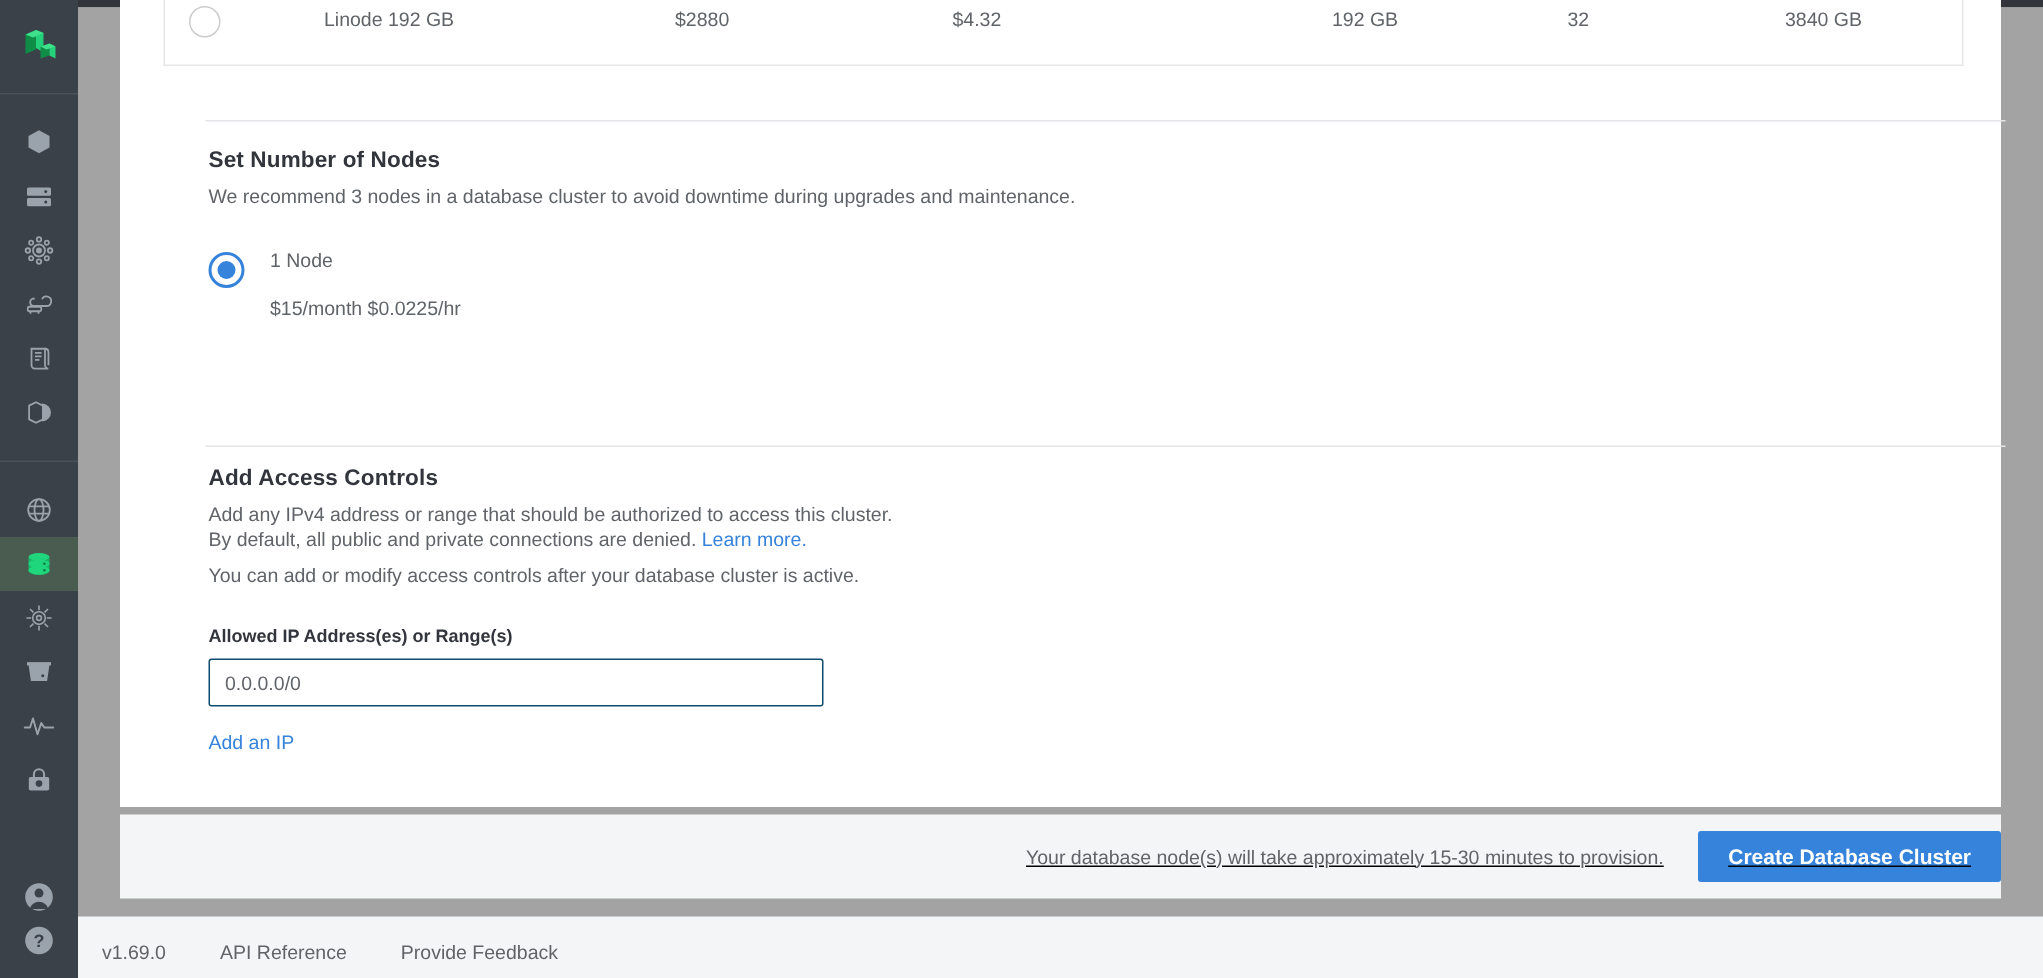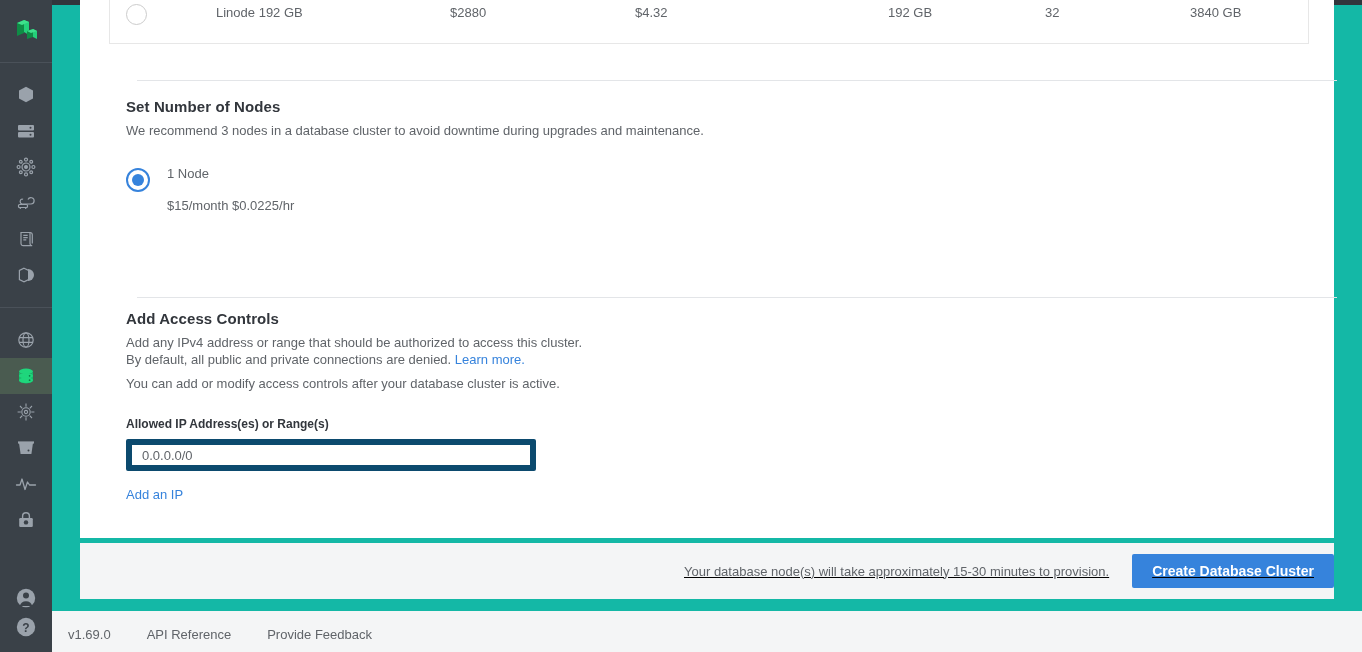--- a/index.html
+++ b/index.html
@@ -36,21 +36,21 @@
   }
   .sb-item.active { background: #4a5b50; color: #17cf73; }
   .sb-item svg { display: block; }
   .sb-spacer { flex: 1 1 auto; }
   .sb-bottom { padding-bottom: 14px; }
 
   
   .main {
     position: absolute; left: 52px; top: 5px;
     width: 1310px; height: 647px;
-    background: #14b8a6;
+    background: #a3a3a3;
   }
 
   
   .card {
     position: absolute; left: 28px; top: -5px;
     width: 1254px; height: 538px;
     background: #ffffff;
   }
 
   
@@ -84,21 +84,21 @@
 
   
   .divider {
     position: absolute; left: 57px; width: 1200px; height: 1px;
     background: #e3e5e8;
   }
   .div-1 { top: 80px; }
   .div-2 { top: 297px; }
 
   
-  .section { position: absolute; left: 46px; }
+  .section { position: absolute; left: 59px; }
   h2.sec-title {
     font-size: 15px; font-weight: bold; color: #32363c;
     letter-spacing: .1px;
   }
   p.sec-desc {
     font-size: 13px; color: #606469; line-height: 17px;
     margin-top: 7px;
   }
   a.inline-link { color: #3683dc; text-decoration: none; }
 
@@ -127,21 +127,21 @@
   
   .access { top: 310px; }
   .access .note { }
   .field-label {
     font-size: 12px; font-weight: bold; color: #32363c;
     margin-top: 25px;
   }
   .ip-input {
     margin-top: 8px;
     width: 410px; height: 32px;
-    border: 6px solid #0c4a6e;
+    border: 1px solid #0c4a6e;
     border-radius: 2px;
     background: #fff;
     font-size: 13px; color: #606469;
     padding: 0 10px;
     font-family: "Liberation Sans", sans-serif;
     outline: none;
   }
   .ip-input::placeholder { color: #606469; }
   .add-ip {
     display: inline-block; margin-top: 16px;

